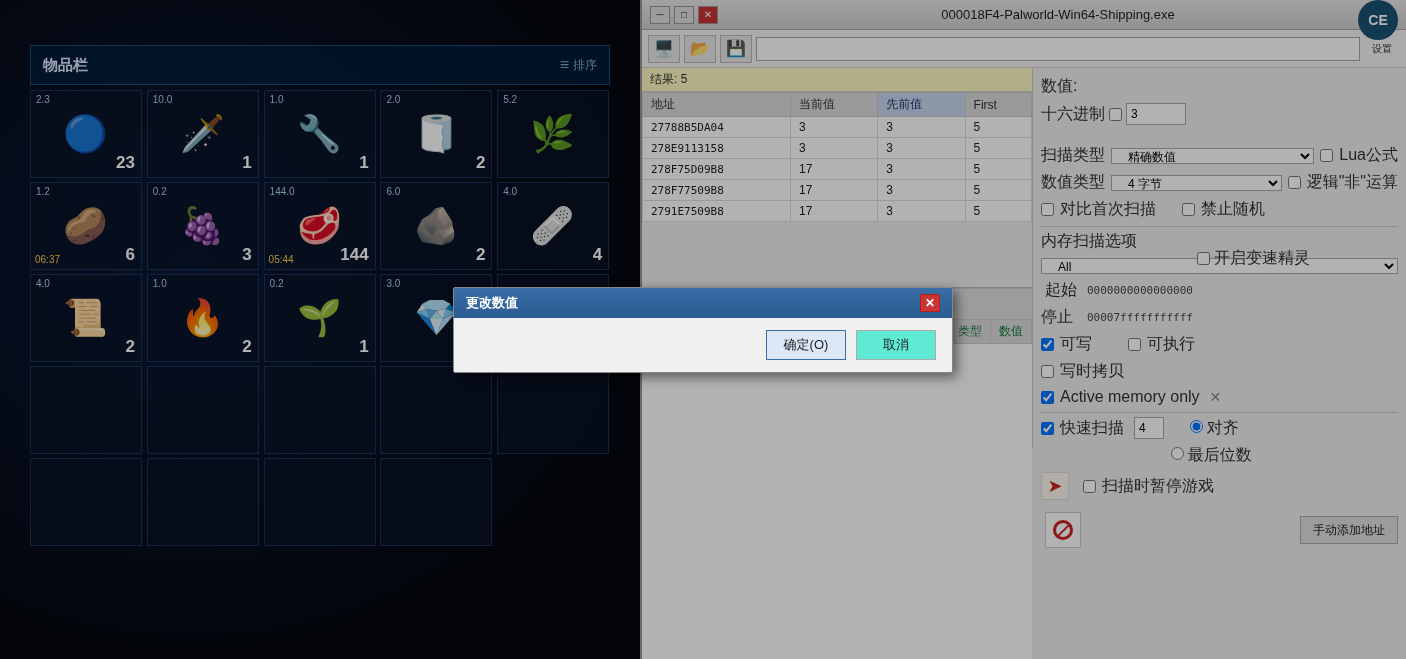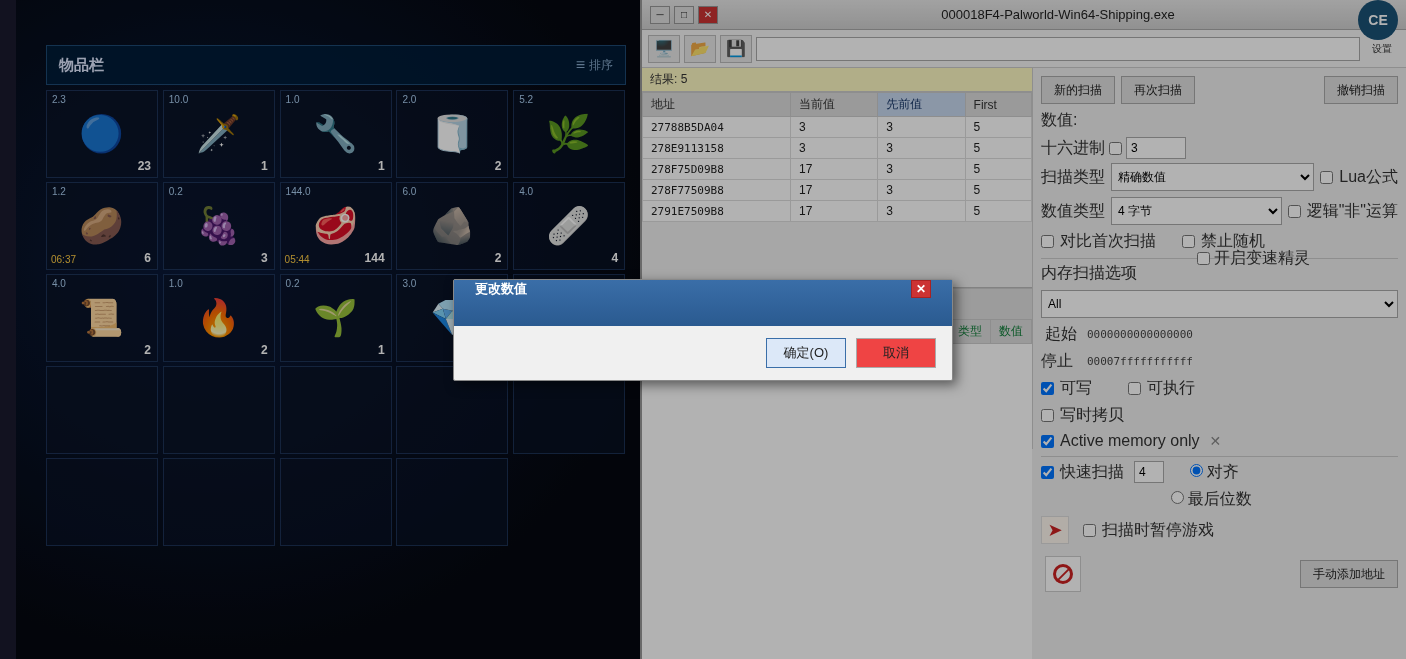--- a/index.html
+++ b/index.html
@@ -8,21 +8,21 @@
       height: 659px;
       overflow: hidden;
       font-family: 'Microsoft YaHei', Arial, sans-serif;
       font-size: 13px;
       background: #1a1a2e;
     }
 
     
     #game-panel {
       position: absolute;
-      left: 16px; top: 0;
+      left: 0; top: 0;
       width: 640px;
       height: 659px;
       background: radial-gradient(ellipse at center, #1a2a4a 0%, #0a0f1e 100%);
       overflow: hidden;
     }
 
     #inventory-header {
       position: absolute;
       top: 45px;
       left: 30px;
@@ -77,21 +77,21 @@
       left: 5px;
       color: #aaccee;
       font-size: 10px;
     }
 
     .slot-count {
       position: absolute;
       bottom: 4px;
       right: 6px;
       color: #ffffff;
-      font-size: 12px;
+      font-size: 17px;
       font-weight: bold;
     }
 
     .slot-timer {
       position: absolute;
       bottom: 4px;
       left: 4px;
       color: #ffcc44;
       font-size: 10px;
     }
@@ -284,23 +284,23 @@
 
     .ctrl-input {
       height: 22px;
       border: 1px solid #aaa;
       padding: 0 4px;
       font-size: 12px;
       background: #fff;
     }
 
     .ctrl-select {
-      height: 28px;
+      height: 16px;
       border: 1px solid #aaa;
-      padding: 0 2px;
+      padding: 0 12px;
       font-size: 12px;
       background: #fff;
       flex: 1;
     }
 
     .ctrl-checkbox {
       width: 13px;
       height: 13px;
       margin: 0;
     }
@@ -308,21 +308,21 @@
     .ctrl-radio {
       width: 13px;
       height: 13px;
       margin: 0;
     }
 
     .hex-input-row {
       display: flex;
       align-items: center;
       gap: 4px;
-      margin-bottom: 4px;
+      margin-bottom: 20px;
     }
 
     .addr-field {
       font-size: 11px;
       color: #444;
       font-family: monospace;
     }
 
     #address-list-header {
       display: flex;
@@ -409,24 +409,25 @@
 
     #change-value-dialog {
       width: 500px;
       background: #f0f0f0;
       border: 1px solid #888;
       box-shadow: 4px 4px 12px rgba(0,0,0,0.5);
       border-radius: 2px;
     }
 
     #dialog-titlebar {
-      height: 46px;
+      height: 30px;
       background: linear-gradient(to bottom, #3a6ea8, #2a5a90);
       display: flex;
-      padding: 0 21px;
+      align-items: center;
+      padding: 0 12px;
       color: #fff;
       font-size: 13px;
       font-weight: bold;
     }
 
     #dialog-close {
       margin-left: auto;
       width: 20px;
       height: 18px;
       background: #cc3333;
@@ -466,21 +467,21 @@
       justify-content: flex-end;
       gap: 10px;
       padding: 12px 16px;
     }
 
     .dialog-btn {
       min-width: 80px;
       height: 30px;
       padding: 0 16px;
       border: 1px solid #aaa;
-      background: #ef4444;
+      background: #5eead4;
       font-size: 13px;
       cursor: pointer;
       color: #222;
     }
 
     .dialog-btn.primary {
       background: #dce8f8;
       border-color: #3a6ea8;
     }
 
@@ -671,25 +672,20 @@
       <span class="addr-col-header">地址</span>
       <span class="addr-col-header">类型</span>
       <span class="addr-col-header">数值</span>
     </div>
 
     <div style="flex:1;background:#fff;"></div>
   </div>
 
   <div id="ce-controls">
 
-    <div class="ctrl-row">
-      <button class="ctrl-btn">新的扫描</button>
-      <button class="ctrl-btn">再次扫描</button>
-      <button class="ctrl-btn" style="margin-left:auto;">撤销扫描</button>
-    </div>
 
     <div class="ctrl-row">
       <span class="ctrl-label">数值:</span>
     </div>
 
     <div class="hex-input-row">
       <span class="ctrl-label">十六进制</span>
       <input type="checkbox" class="ctrl-checkbox" style="">
       <input type="text" class="ctrl-input" value="3" style="width: 60px;">
     </div>

